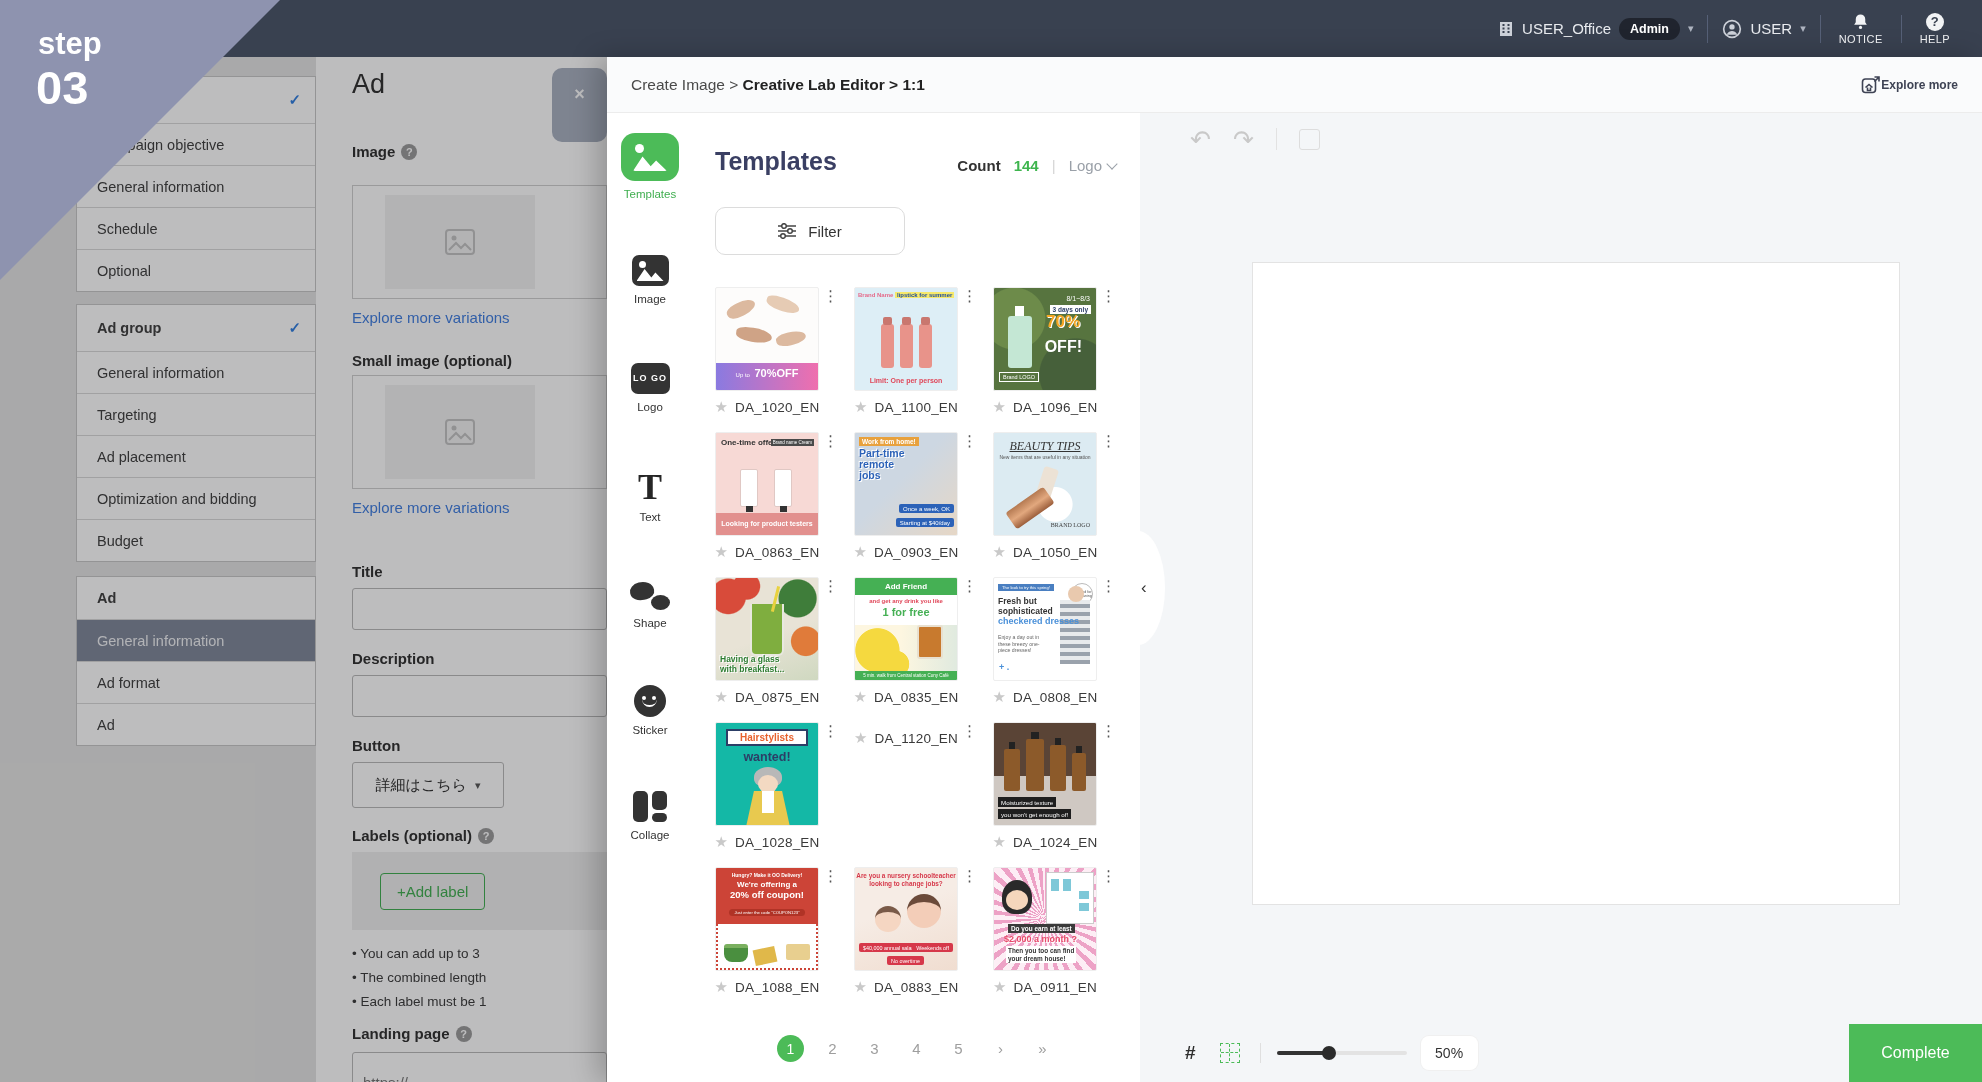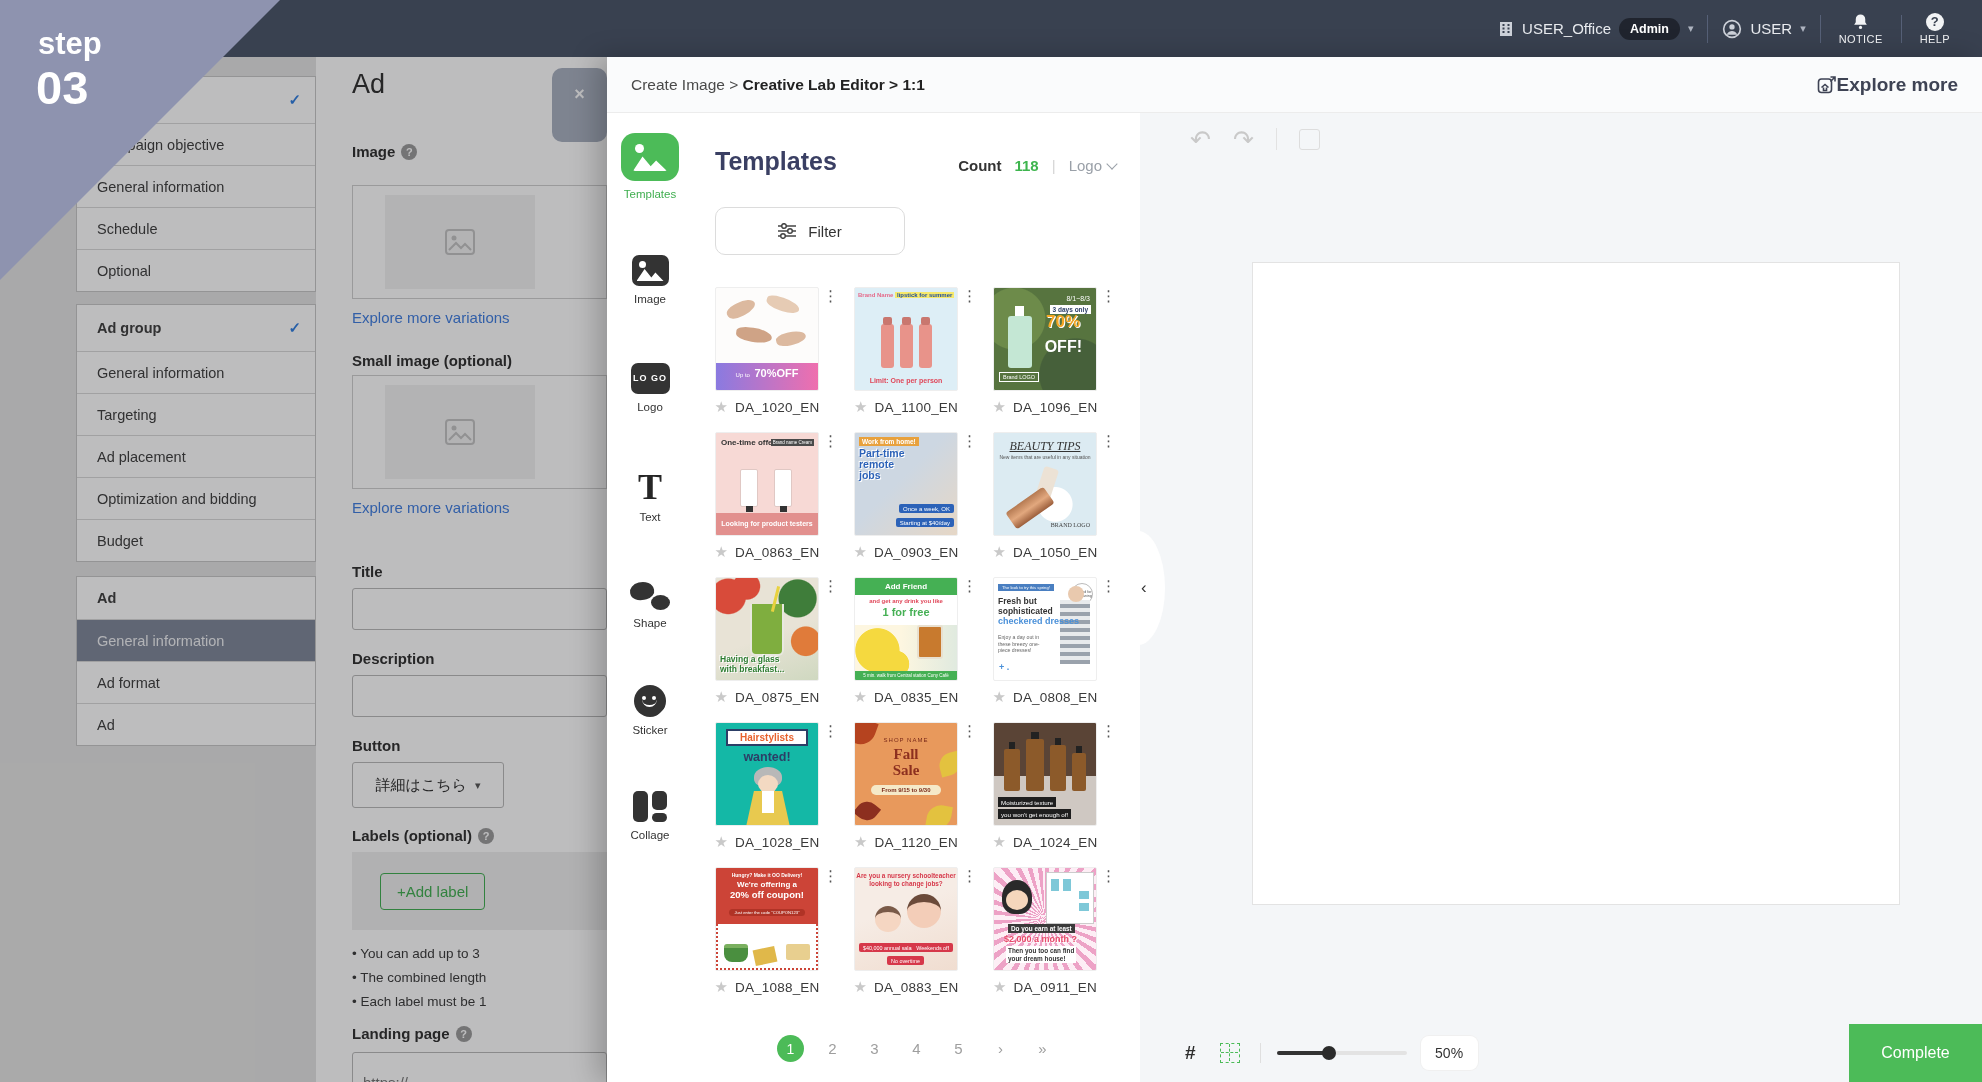--- a/index.html
+++ b/index.html
@@ -55,21 +55,21 @@
   .landinp{position:absolute;left:352px;width:255px;height:60px;background:#fff;border:1px solid #b9b9b9;border-radius:3px;
     font-size:15px;color:#444;padding:10px;font-family:"Liberation Sans",sans-serif}
 
   
   .modal{position:absolute;left:607px;top:57px;right:0;bottom:0;background:#fff;z-index:40;
     box-shadow:-10px 0 26px rgba(0,0,0,.22)}
   .mhead{position:absolute;left:0;top:0;right:0;height:56px;border-bottom:1px solid #ececec;background:#fafbfc;
     display:flex;align-items:center;justify-content:space-between;padding:0 24px}
   .crumb{font-size:15.5px;color:#4a4a4a}
   .crumb b{color:#222}
-  .explore{display:flex;align-items:center;gap:0;font-size:19px;font-weight:bold;color:#3e4354;cursor:pointer}
+  .explore{display:flex;align-items:center;gap:0;font-size:12px;font-weight:bold;color:#3e4354;cursor:pointer}
   .mbody{position:absolute;left:0;top:56px;right:0;bottom:0}
 
   
   .rail{position:absolute;left:0;top:0;width:86px;bottom:0;background:#fff}
   .ritem{position:absolute;left:0;width:86px;display:flex;flex-direction:column;align-items:center;gap:7px;cursor:pointer}
   .rlabel{font-size:11.5px;color:#333}
   .ractive .rlabel{color:#3fae4f}
   .tmpl-ic{width:58px;height:48px;background:#4cbb58;border-radius:14px;position:relative}
   .tmpl-ic .c{position:absolute;left:14px;top:11px;width:9px;height:9px;border-radius:50%;background:#fff}
   .tmpl-ic .m{position:absolute;left:12px;bottom:10px;width:34px;height:16px;background:#fff;
@@ -504,21 +504,21 @@
               <span class="rb"></span>
             </div>
           <span class="rlabel">Collage</span>
         </div>
       </div>
 
       <div class="tpanel">
         <div class="ptitle">Templates</div>
         <div class="countrow">
           <span class="cl">Count</span>
-          <span class="cv">118</span>
+          <span class="cv">144</span>
           <span class="cbar">|</span>
           <span class="sort">
             <span>Logo</span>
             <span class="chev"></span>
           </span>
         </div>
         <div class="fbtn" style="left:22px">
           <svg width="18" height="16" viewBox="0 0 18 16" stroke="#444" stroke-width="1.5" fill="#fff">
               <line x1="0" y1="3" x2="18" y2="3"></line>
               <circle cx="6" cy="3" r="2.3"></circle>
@@ -687,30 +687,20 @@
                 <span class="sh2"></span>
             </div>
             <span class="kebab">⋮</span>
             <div class="cap">
                 <span class="star">★</span>
               <span class="tname">DA_1028_EN</span>
               </div>
           </div>
 
           <div class="tcell">
-            <div class="thumb t11">
-              <span class="lf" style="left:-6px;top:-4px;width:26px;height:26px;background:#b5431f;transform:rotate(20deg)"></span>
-              <span class="lf" style="right:-4px;top:30px;width:22px;height:22px;background:#e3c23f;transform:rotate(-15deg)"></span>
-              <span class="lf" style="left:2px;bottom:4px;width:20px;height:20px;background:#8c2f1f;transform:rotate(40deg)"></span>
-              <span class="lf" style="right:6px;bottom:-4px;width:24px;height:24px;background:#e3c23f;transform:rotate(10deg)"></span>
-              <div class="sn">SHOP NAME</div>
-              <div class="fs"><span>Fall</span><br>
-                <span>Sale</span></div>
-              <div class="dt">From 9/15 to 9/30</div>
-            </div>
             <span class="kebab">⋮</span>
             <div class="cap">
                 <span class="star">★</span>
               <span class="tname">DA_1120_EN</span>
               </div>
           </div>
 
           <div class="tcell">
             <div class="thumb t12">
               <span class="b" style="left:10px;width:16px;height:42px"></span>

